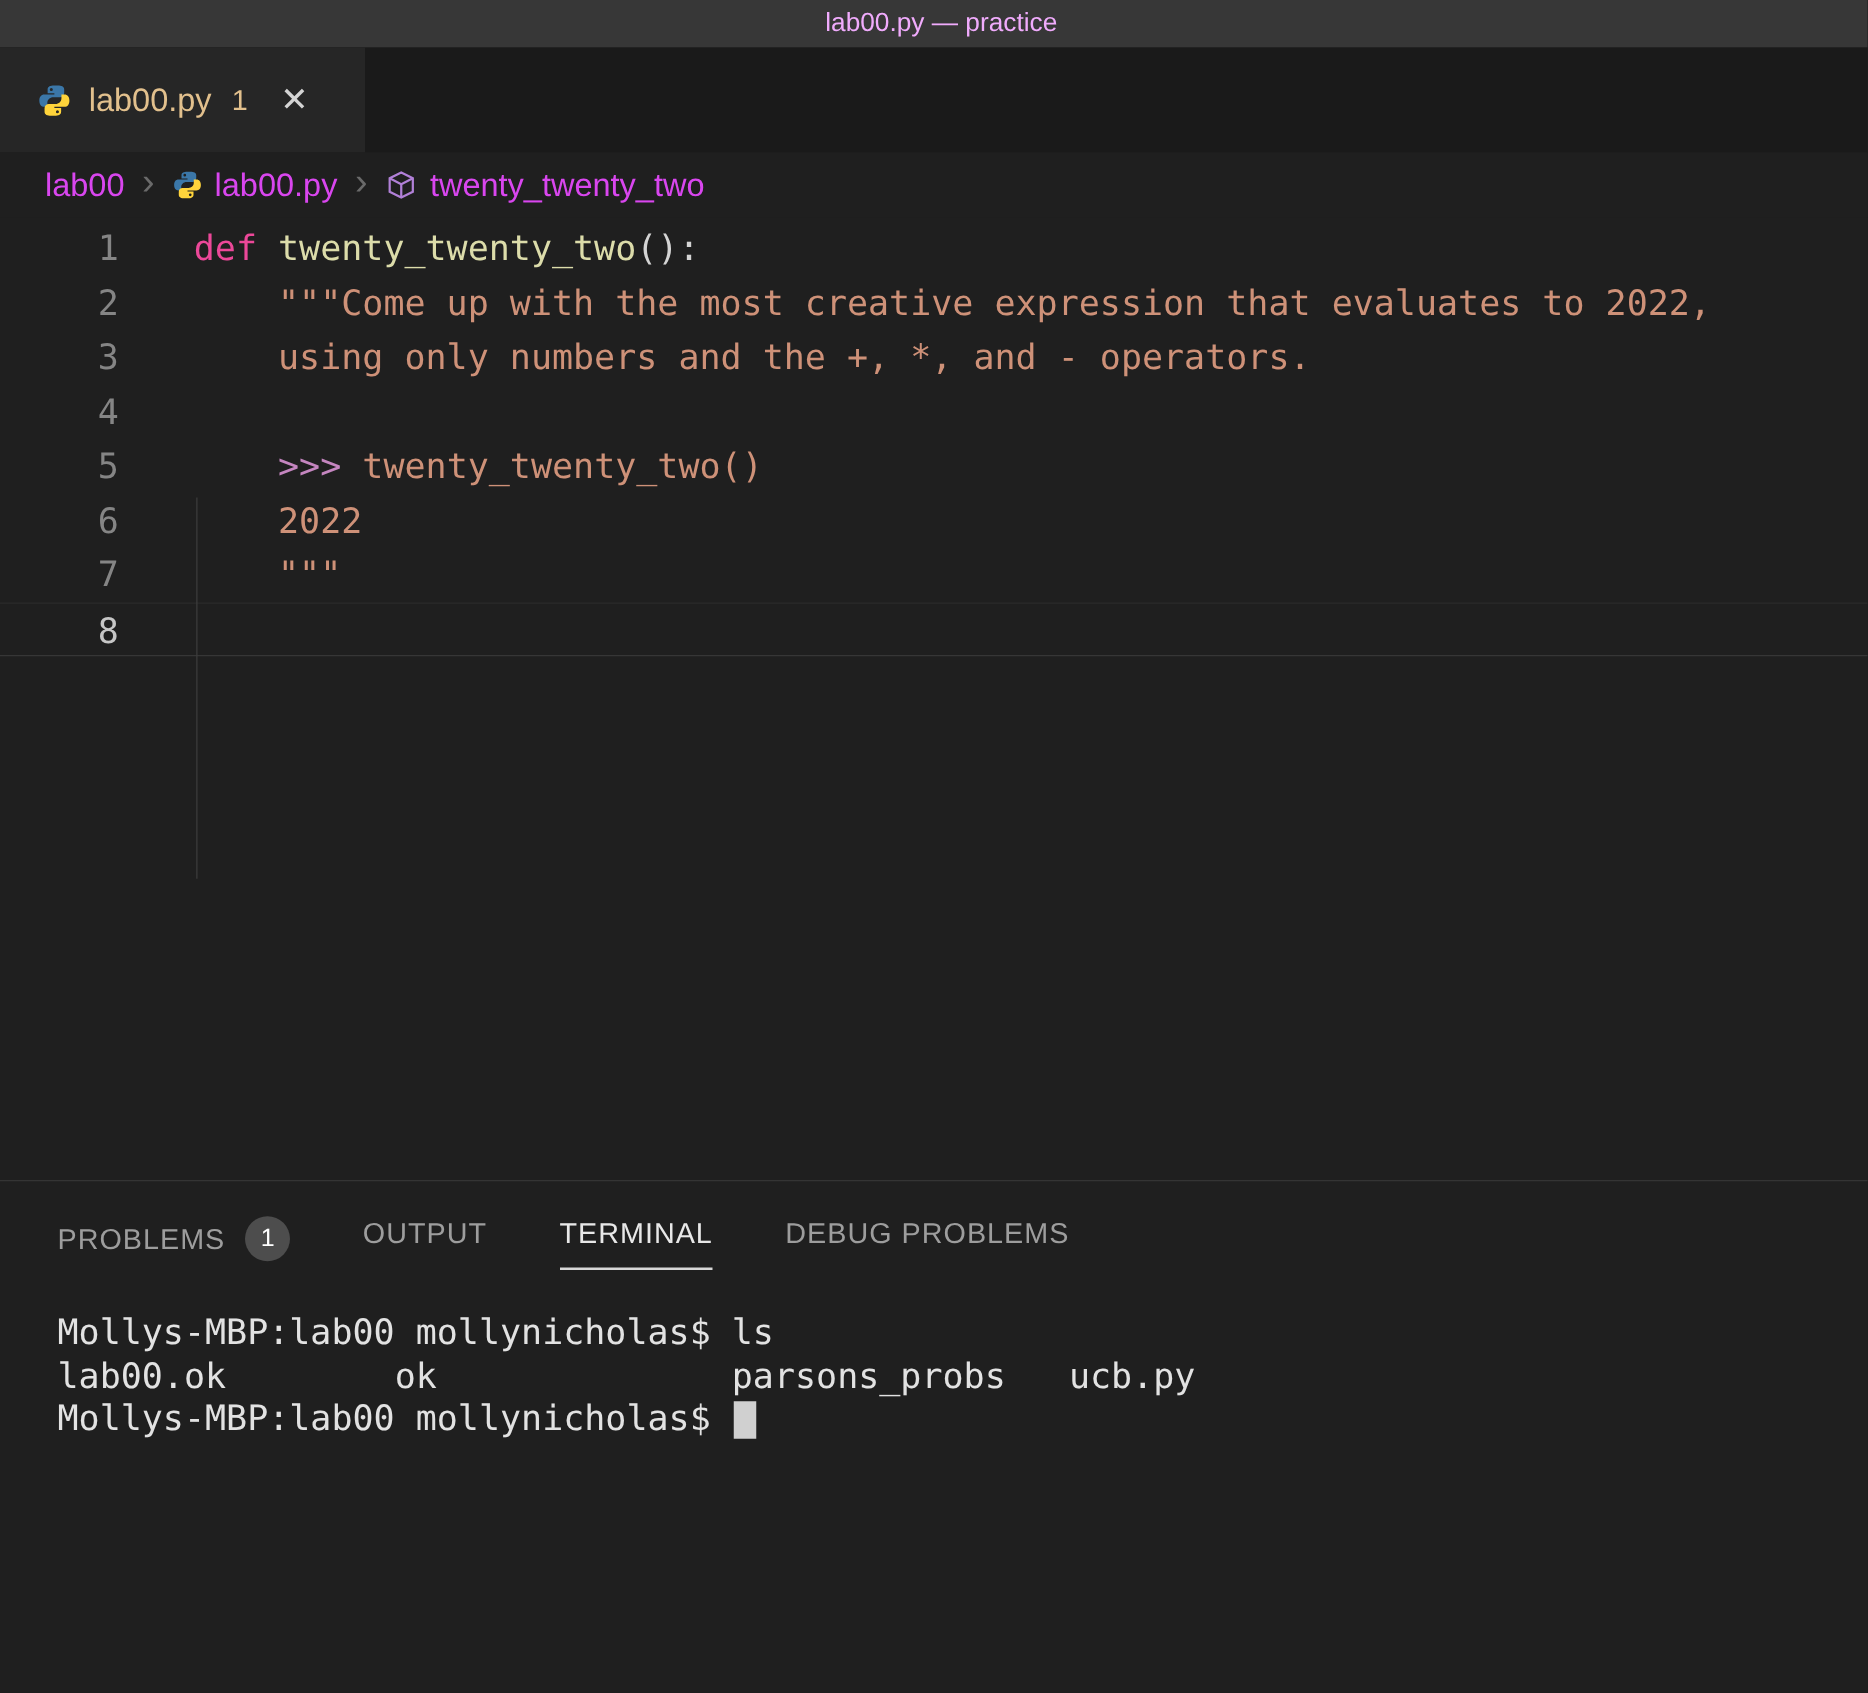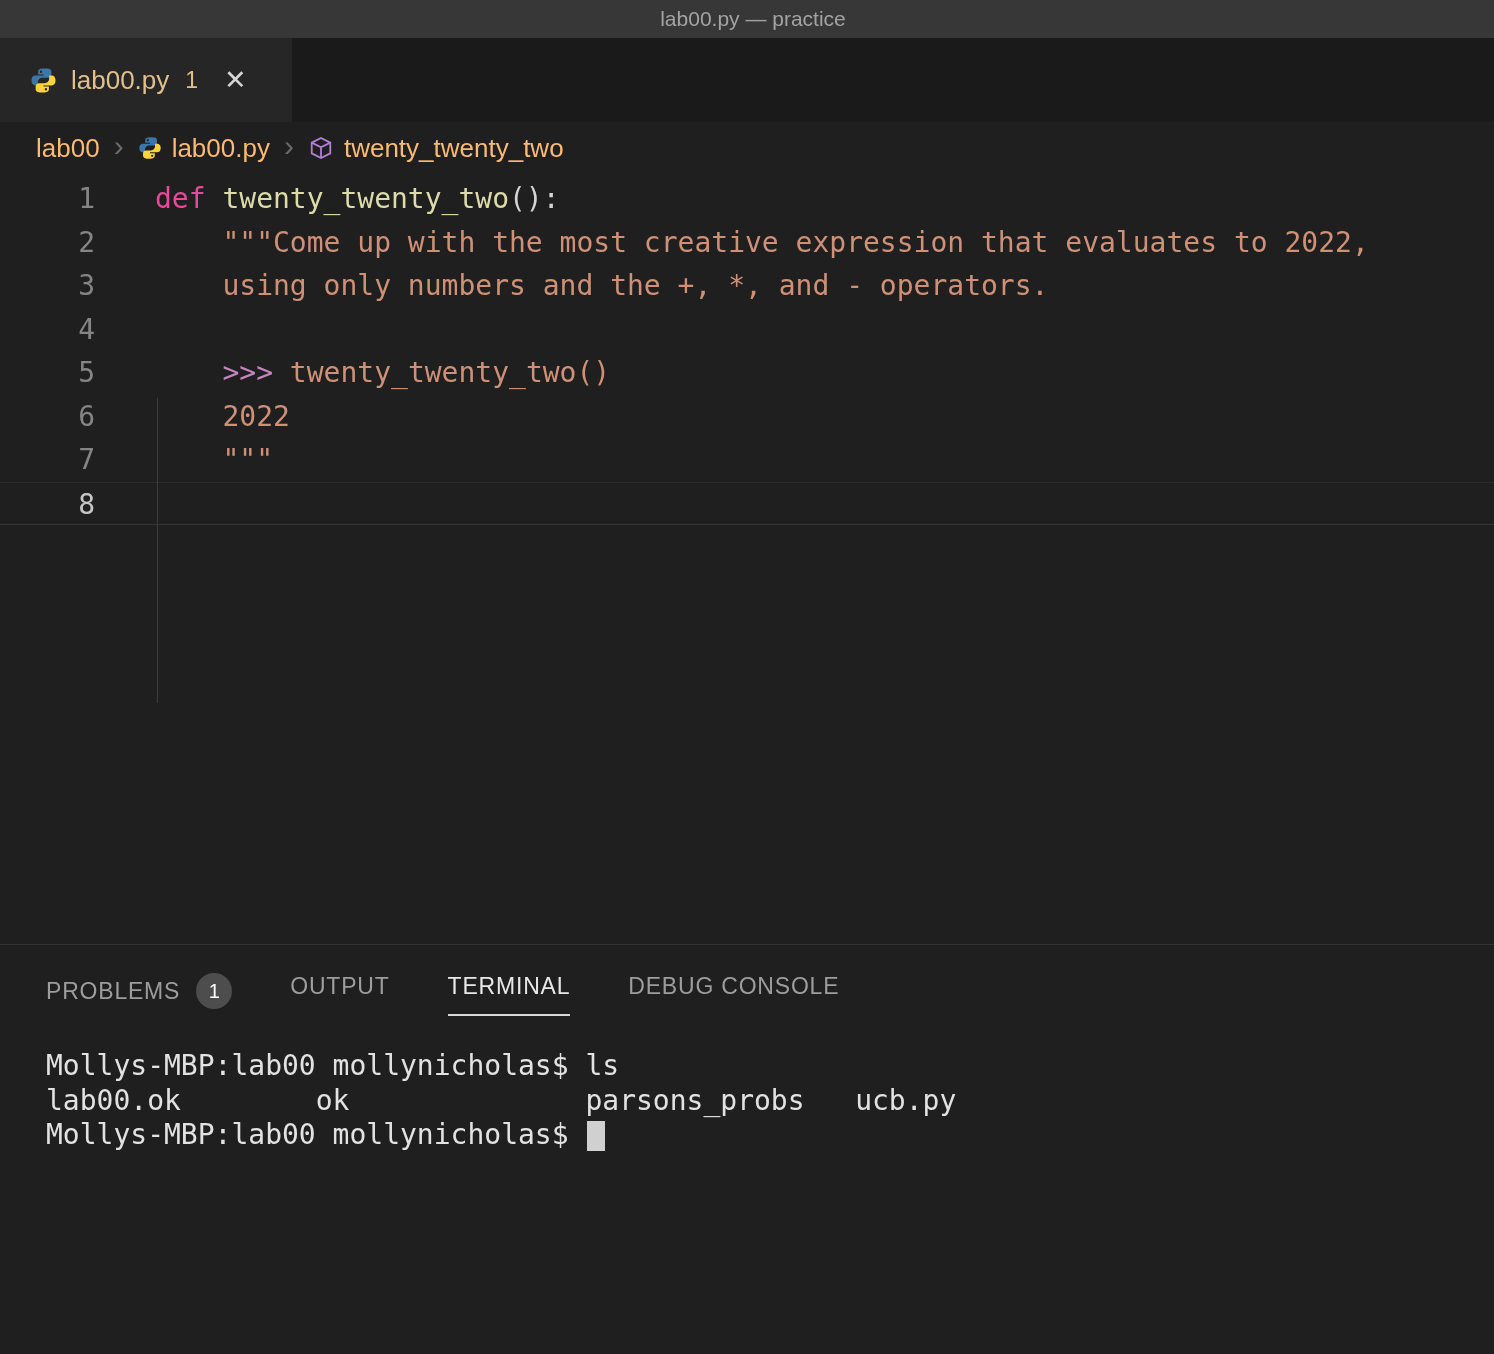--- a/index.html
+++ b/index.html
@@ -2,34 +2,34 @@
 <html><head>
 <meta charset="utf-8">
 <style>
   * { margin:0; padding:0; box-sizing:border-box; }
   html,body { width:1494px; height:1354px; background:#1f1f1f; overflow:hidden;
               font-family:"Liberation Sans", sans-serif; }
 
   
   .titlebar { position:absolute; top:0; left:0; width:1494px; height:38px;
               background:#373737; display:flex; align-items:center; justify-content:center; }
-  .title-text { color:#a3a3a3; font-size:21px;margin-left:12px; }
+  .title-text { color:#f0abfc; font-size:21px;margin-left:12px; }
 
   
   .tabbar { position:absolute; top:38px; left:0; width:1494px; height:84px; background:#1a1a1a; }
   .tab { position:absolute; left:0; top:0; height:84px; width:292px; background:#262626;
          display:flex; align-items:center; padding:0 18px 0 30px; gap:14px; cursor:default; }
   .tab-label { color:#e2c08d; font-size:26px; }
   .tab-badge { color:#e2c08d; font-size:23px; margin-left:2px; }
   .tab-close { color:#d4d4d4; font-size:27px; margin-left:12px; font-weight:300; }
 
   
   .breadcrumb { position:absolute; top:122px; left:0; width:1494px; height:52px; background:#1f1f1f;
                 display:flex; align-items:center; padding-left:36px; gap:10px; }
-  .crumb { color:#fdba74; font-size:26px; cursor:pointer; }
+  .crumb { color:#d946ef; font-size:26px; cursor:pointer; }
   .crumb-sep { color:#6a6a6a; font-size:30px; margin:0 4px 4px 4px; }
   .icon { display:inline-flex; align-items:center; }
 
   
   .editor { position:absolute; top:174px; left:0; width:1494px; height:824px; background:#1f1f1f;
             font-family:"DejaVu Sans Mono", monospace; font-size:28px; }
   #code-lines { position:relative; padding-top:3px; }
   .code-line { display:flex; height:43.5px; line-height:43.5px; width:100%; }
   .line-num { width:95px; text-align:right; color:#858585; flex:none; user-select:none; }
   .code-line.current .line-num { color:#c6c6c6; }
@@ -146,21 +146,21 @@
       <span>PROBLEMS</span>
       <span class="panel-badge">1</span>
     </div>
     <div class="panel-tab">
       <span>OUTPUT</span>
     </div>
     <div class="panel-tab active">
       <span>TERMINAL</span>
     </div>
     <div class="panel-tab">
-      <span>DEBUG CONSOLE</span>
+      <span>DEBUG PROBLEMS</span>
     </div>
   </div>
   <div class="terminal" id="terminal-lines">
       <div class="term-line"><span>Mollys-MBP:lab00 mollynicholas$ ls</span></div>
       <div class="term-line"><span>lab00.ok        ok              parsons_probs   ucb.py</span></div>
       <div class="term-line"><span>Mollys-MBP:lab00 mollynicholas$ </span><span class="term-cursor"></span></div>
     </div>
 </div>
 
 </body></html>

